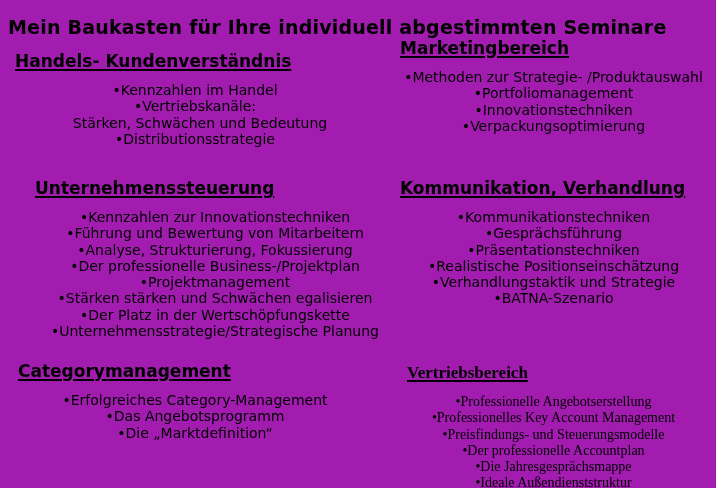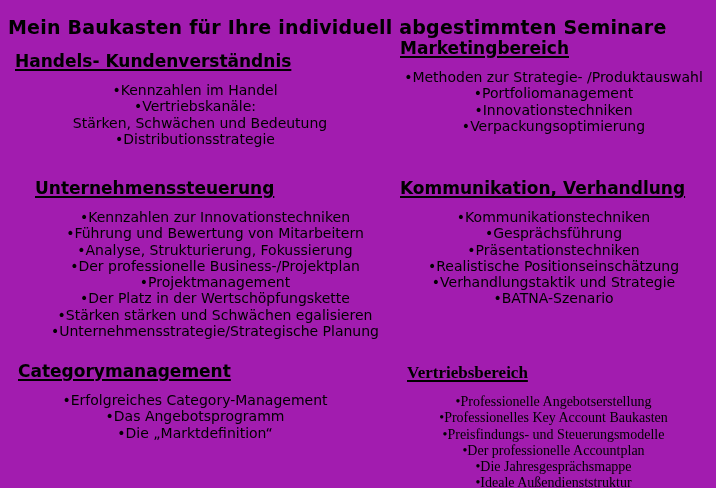--- a/index.html
+++ b/index.html
@@ -93,22 +93,22 @@
   </section>
 
   <section class="section" id="sec-unternehmen">
     <h2>Unternehmenssteuerung</h2>
     <ul>
         <li class="li-bullet"><span class="dot">•</span><span>Kennzahlen zur Innovationstechniken</span></li>
         <li class="li-bullet"><span class="dot">•</span><span>Führung und Bewertung von Mitarbeitern</span></li>
         <li class="li-bullet"><span class="dot">•</span><span>Analyse, Strukturierung, Fokussierung</span></li>
         <li class="li-bullet"><span class="dot">•</span><span>Der professionelle Business-/Projektplan</span></li>
         <li class="li-bullet"><span class="dot">•</span><span>Projektmanagement</span></li>
+        <li class="li-bullet"><span class="dot">•</span><span>Stärken stärken und Schwächen egalisieren</span></li>
         <li class="li-bullet"><span class="dot">•</span><span>Der Platz in der Wertschöpfungskette</span></li>
-        <li class="li-bullet"><span class="dot">•</span><span>Stärken stärken und Schwächen egalisieren</span></li>
         <li class="li-bullet"><span class="dot">•</span><span>Unternehmensstrategie/Strategische Planung</span></li>
       </ul>
   </section>
 
   <section class="section" id="sec-kommunikation">
     <h2>Kommunikation, Verhandlung</h2>
     <ul>
         <li class="li-bullet"><span class="dot">•</span><span>Kommunikationstechniken</span></li>
         <li class="li-bullet"><span class="dot">•</span><span>Gesprächsführung</span></li>
         <li class="li-bullet"><span class="dot">•</span><span>Präsentationstechniken</span></li>
@@ -124,21 +124,21 @@
         <li class="li-bullet"><span class="dot">•</span><span>Erfolgreiches Category-Management</span></li>
         <li class="li-bullet"><span class="dot">•</span><span>Das Angebotsprogramm</span></li>
         <li class="li-bullet"><span class="dot">•</span><span>Die „Marktdefinition“</span></li>
       </ul>
   </section>
 
   <section class="section" id="sec-vertrieb">
     <h2>Vertriebsbereich</h2>
     <ul>
         <li class="li-bullet"><span class="dot">•</span><span>Professionelle Angebotserstellung</span></li>
-        <li class="li-bullet"><span class="dot">•</span><span>Professionelles Key Account Baukasten</span></li>
+        <li class="li-bullet"><span class="dot">•</span><span>Professionelles Key Account Management</span></li>
         <li class="li-bullet"><span class="dot">•</span><span>Preisfindungs- und Steuerungsmodelle</span></li>
         <li class="li-bullet"><span class="dot">•</span><span>Der professionelle Accountplan</span></li>
         <li class="li-bullet"><span class="dot">•</span><span>Die Jahresgesprächsmappe</span></li>
         <li class="li-bullet"><span class="dot">•</span><span>Ideale Außendienststruktur</span></li>
       </ul>
   </section>
 
 </main>
 
 </body></html>

